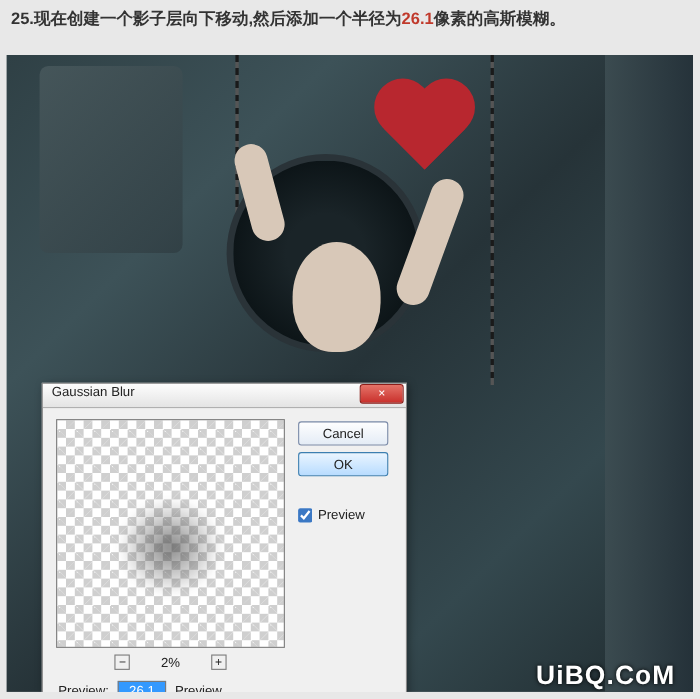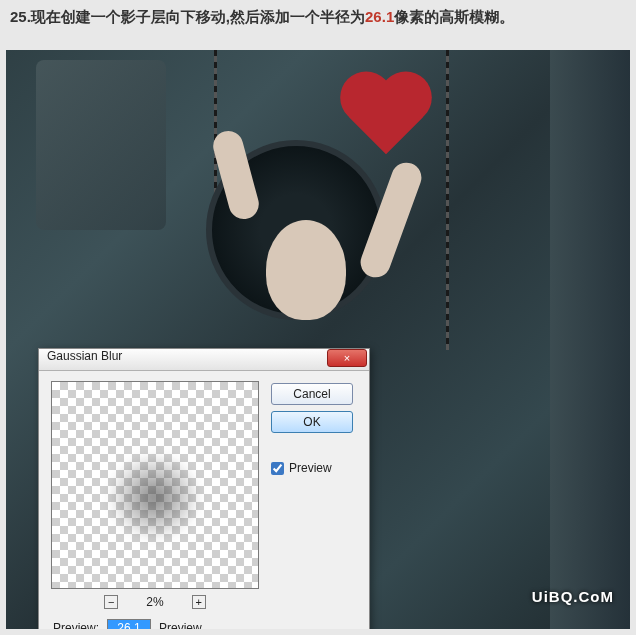--- a/index.html
+++ b/index.html
@@ -101,23 +101,23 @@
     right: 0;
     top: 0;
     width: 80px;
     height: 579px;
     background: linear-gradient(90deg, #3d4d52, #25323a);
     opacity: 0.9;
   }
   .watermark {
     position: absolute;
     right: 16px;
-    bottom: 24px;
+    bottom: 0;
     color: #fff;
-    font-size: 15px;
+    font-size: 24px;
     font-weight: bold;
     font-family: Arial, sans-serif;
     letter-spacing: 1px;
     text-shadow: 0 0 4px #000;
   }
   
   .dialog {
     position: absolute;
     left: 32px;
     top: 298px;

